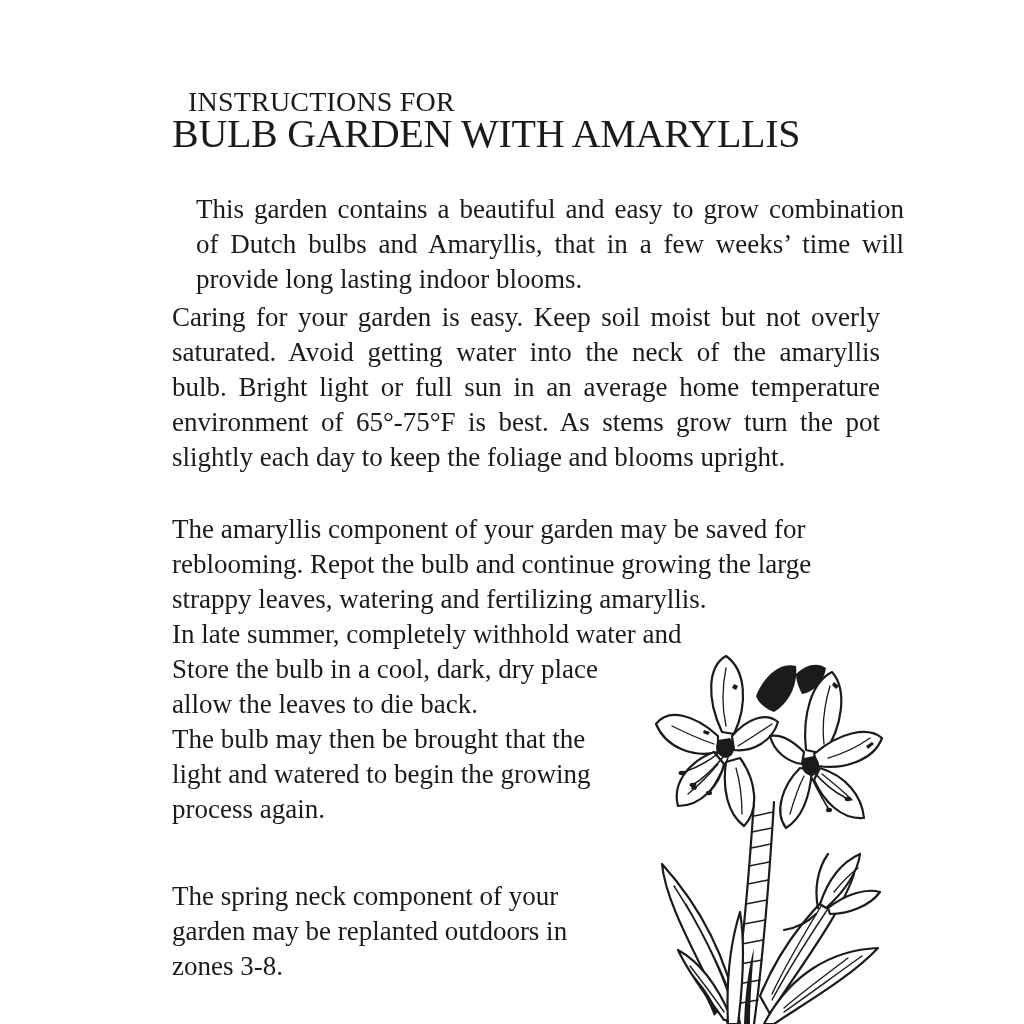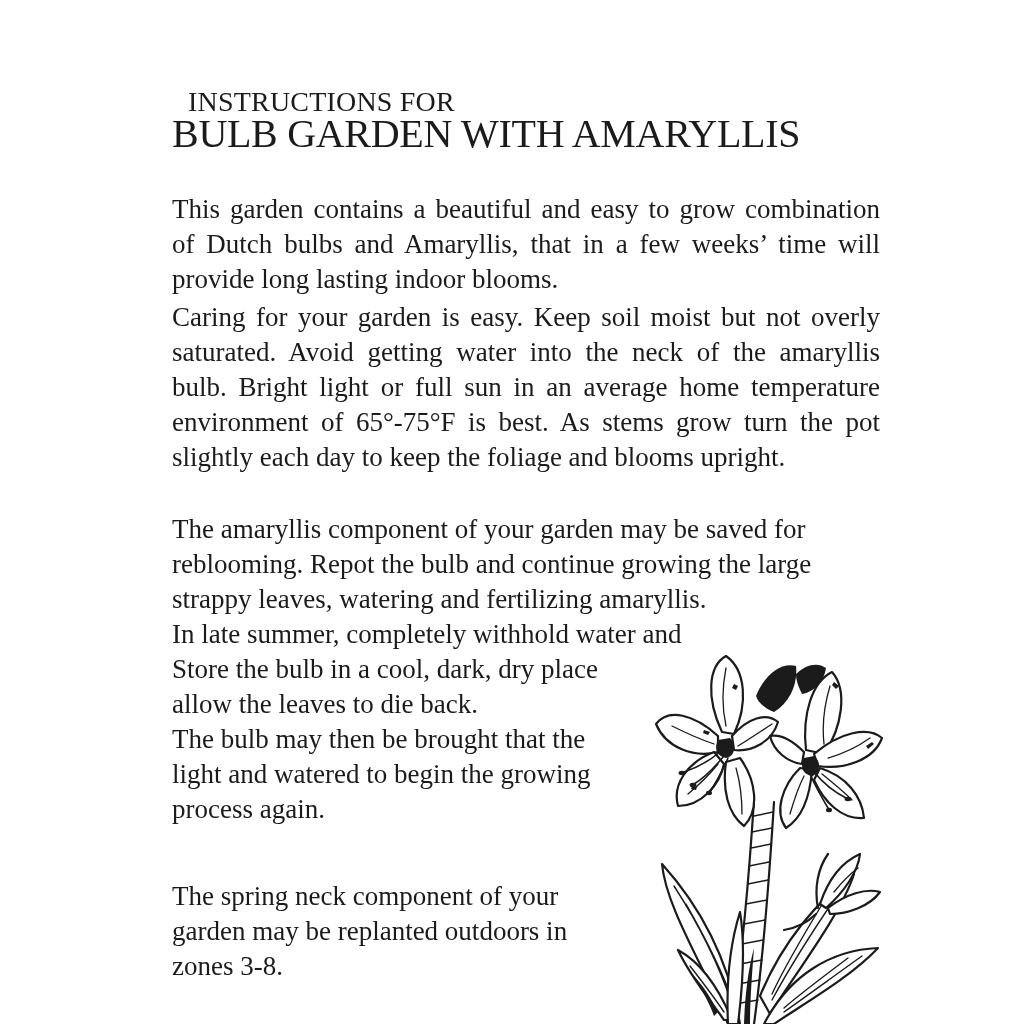--- a/index.html
+++ b/index.html
@@ -37,21 +37,21 @@
   .para {
     position: absolute;
     left: 172px;
     width: 708px;
     font-size: 27px;
     line-height: 35px;
   }
   .para .line { text-align: left; }
   .para.justified .line { text-align: justify; text-align-last: justify; }
   .para.justified .line:last-child { text-align: right; text-align-last: left; }
-  #p-intro      { top: 192px; }
+  #p-intro      { top: 192px; margin-left: 24px; }
   #p-care       { top: 300px; }
   #p-reblooming { top: 512px; }
   #p-spring     { top: 879px; }
   .illustration {
     position: absolute;
     left: 648px;
     top: 652px;
     width: 240px;
     height: 372px;
   }

